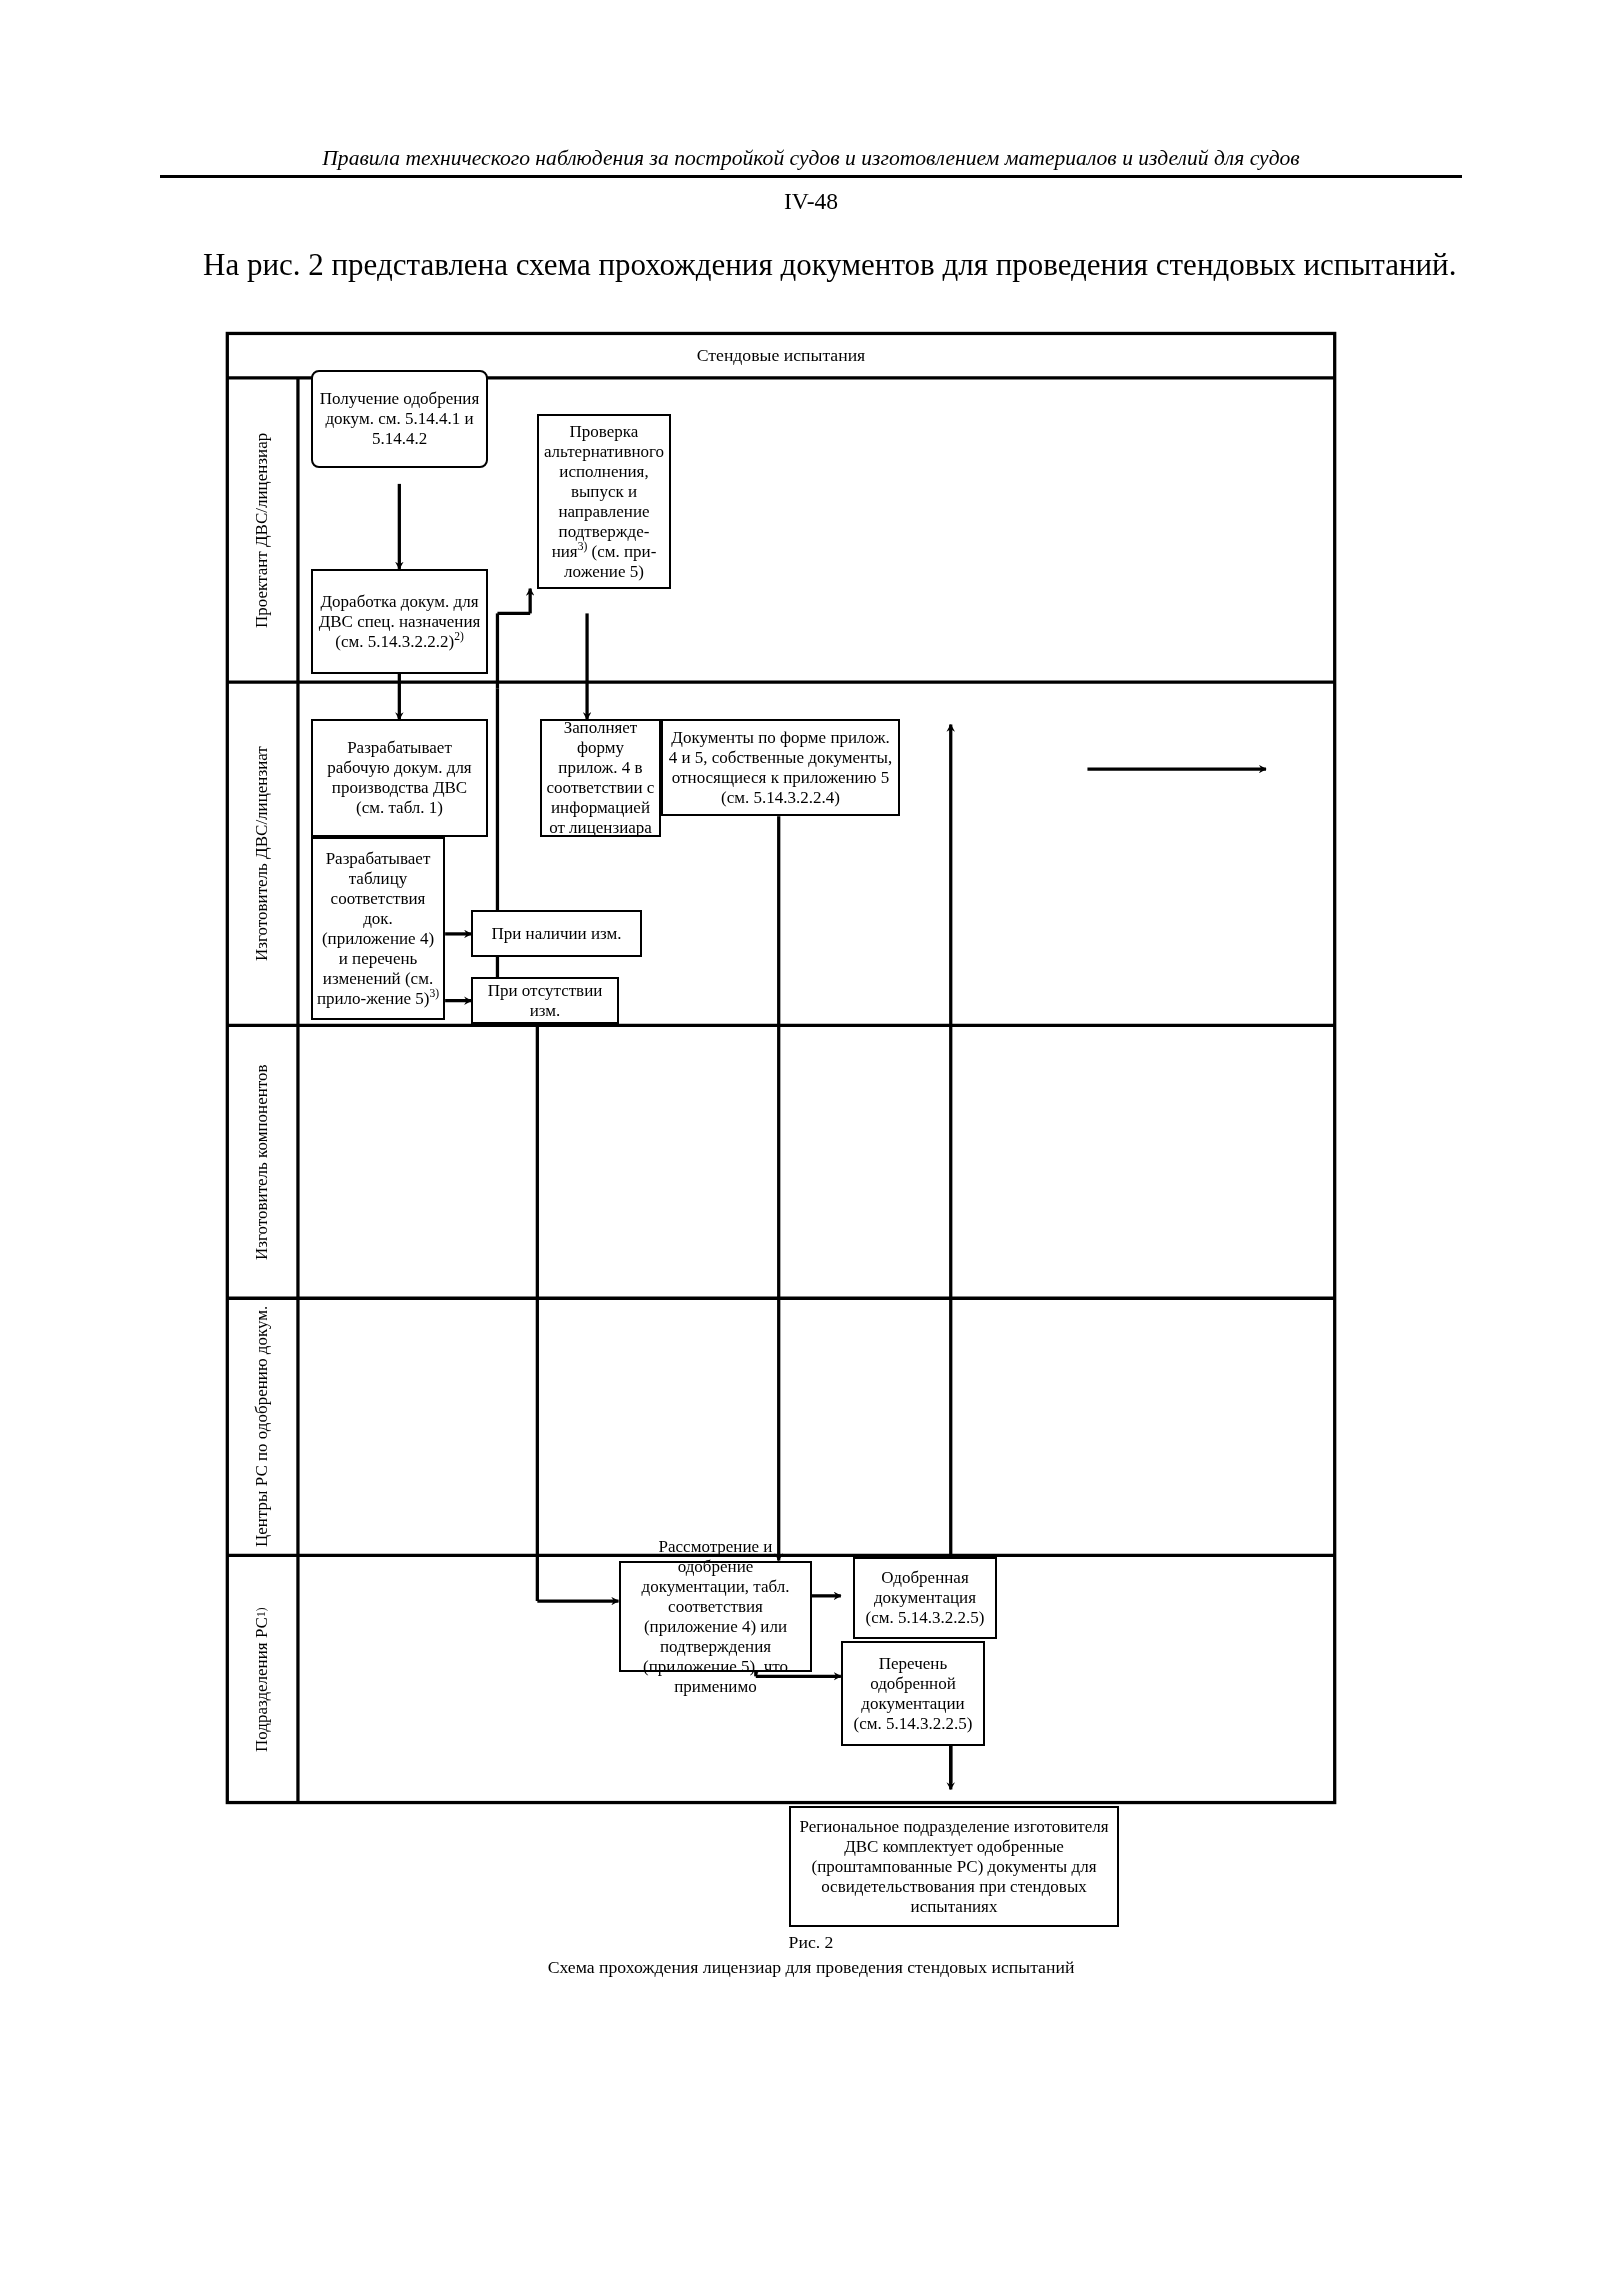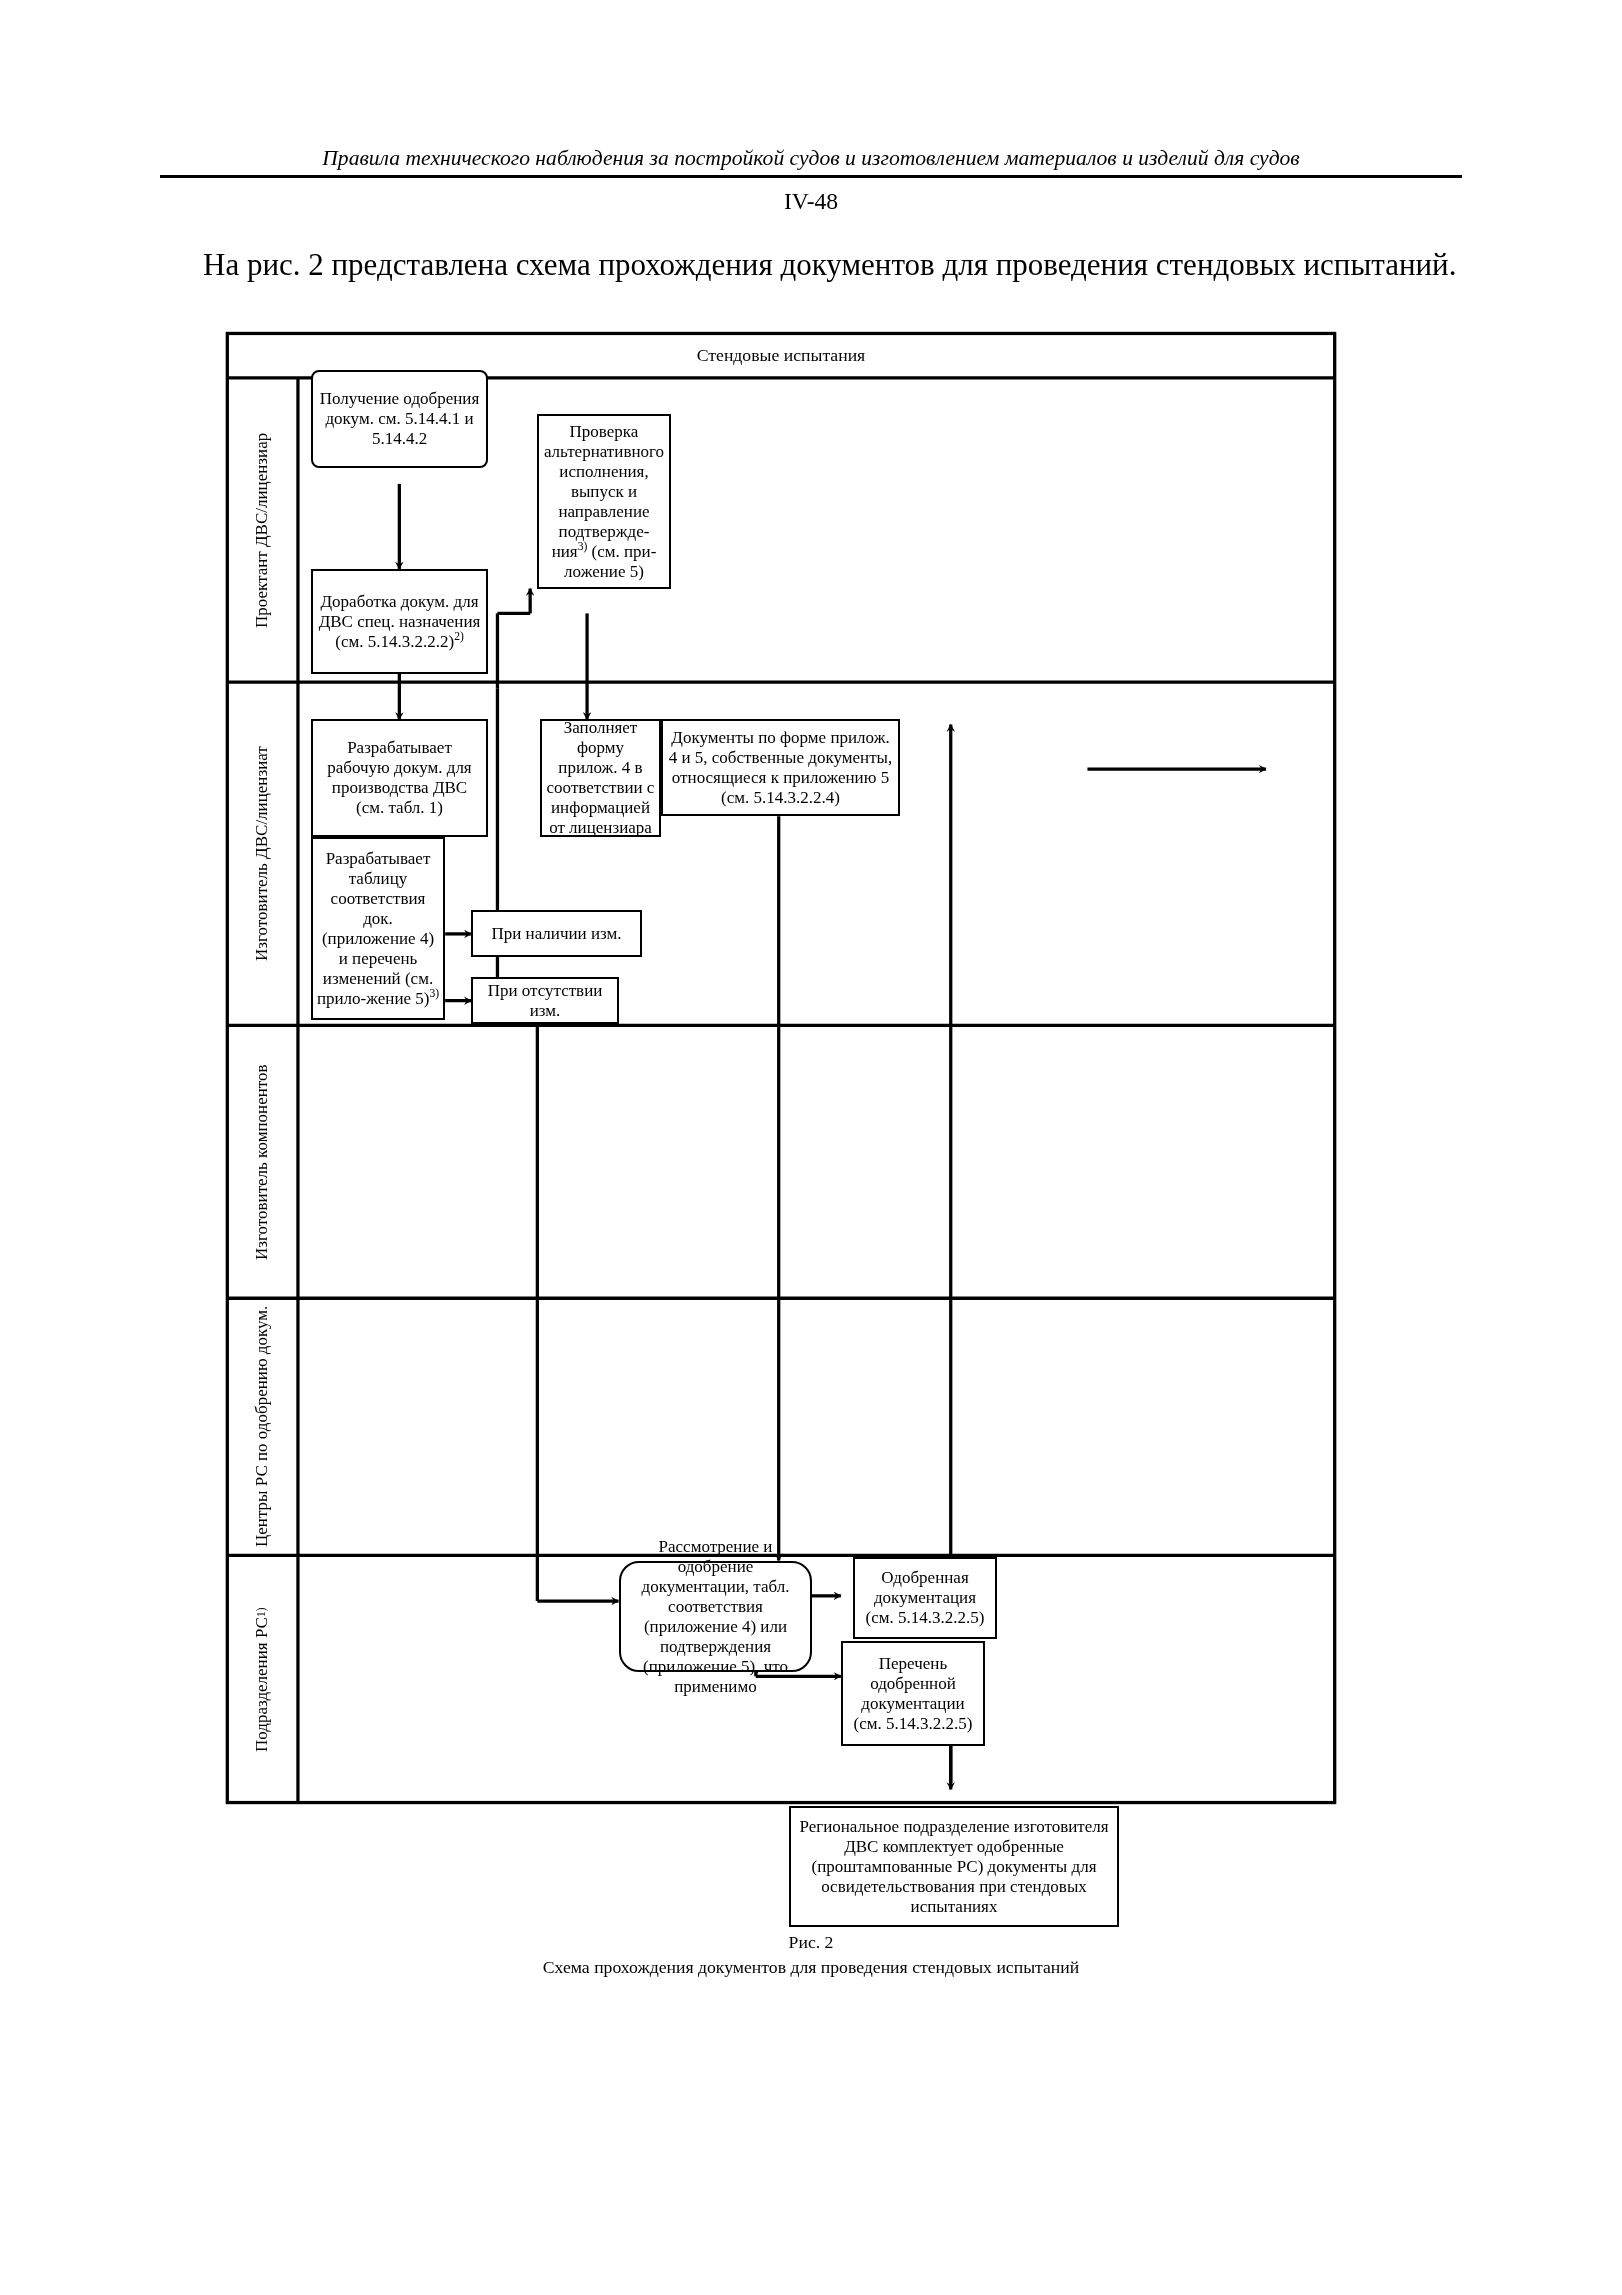--- a/index.html
+++ b/index.html
@@ -246,35 +246,35 @@
   </div>
 
   <div class="node" style="left:245px; top:578px; width:171px; height:47px;">
     <span class="txt">При наличии изм.</span>
   </div>
 
   <div class="node" style="left:245px; top:645px; width:148px; height:47px;">
     <span class="txt">При отсутствии изм.</span>
   </div>
 
-  <div class="node" style="left:393px; top:1229px; width:193px; height:111px;border-radius:20px;">
+  <div class="node" style="left:393px; top:1229px; width:193px; height:111px;">
     <span class="txt">Рассмотрение и одобрение документации, табл. соответствия (приложение 4) или подтверждения (приложение 5), что применимо</span>
   </div>
 
   <div class="node" style="left:615px; top:1225px; width:144px; height:82px;margin-left:12px;">
     <span class="txt">Одобренная документация (см. 5.14.3.2.2.5)</span>
   </div>
 
   <div class="node" style="left:615px; top:1309px; width:144px; height:105px;">
     <span class="txt">Перечень одобренной документации (см. 5.14.3.2.2.5)</span>
   </div>
 
 </div>
 
 <div class="node" style="position:absolute; left:789px; top:1806px; width:330px; height:121px;">
   <span class="txt">Региональное подразделение изготовителя ДВС комплектует одобренные (проштампованные РС) документы для освидетельствования при стендовых испытаниях</span>
 </div>
 
 <div id="figure-caption">
   <div>Рис. 2</div>
-  <div>Схема прохождения документов для проведения стендовых испытаний</div>
+  <div>Схема прохождения лицензиар для проведения стендовых испытаний</div>
 </div>
 
 
 </body></html>

